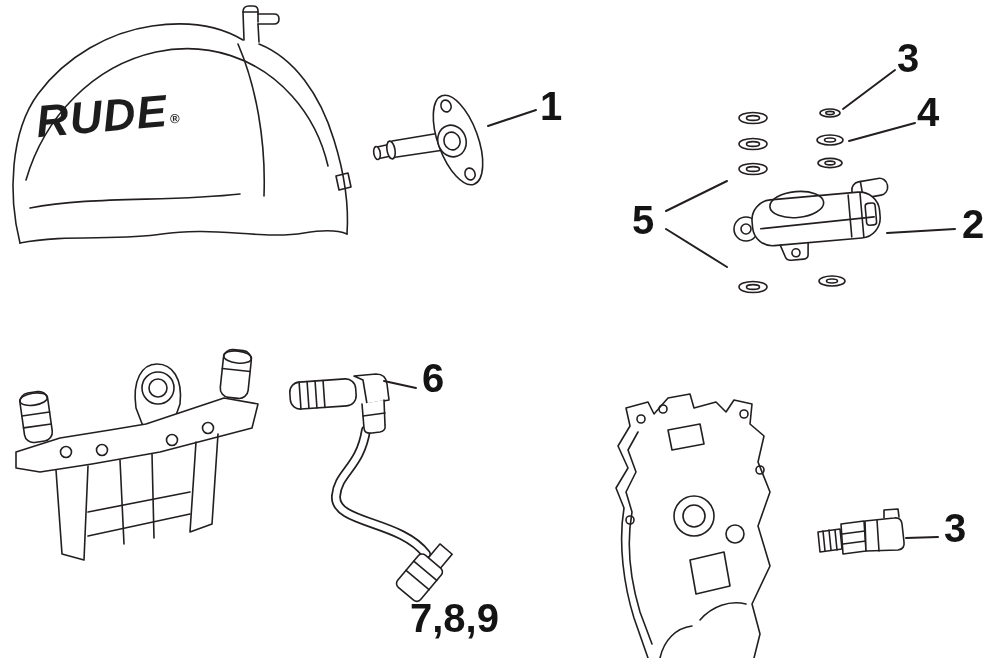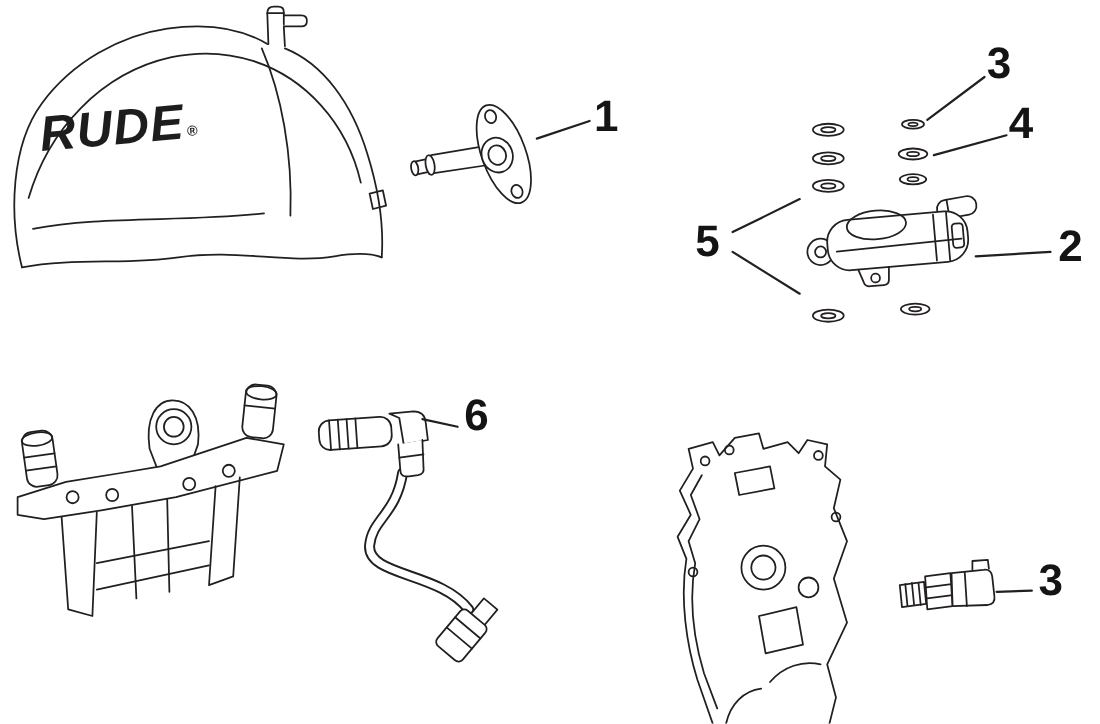--- a/index.html
+++ b/index.html
@@ -278,15 +278,16 @@
   <div class="brand">
     <span>RUDE</span><span class="reg">®</span>
   </div>
 
   <div class="callout" style="left:540px; top:86px;">1</div>
   <div class="callout" style="left:962px; top:204px;">2</div>
   <div class="callout" style="left:897px; top:38px;">3</div>
   <div class="callout" style="left:917px; top:92px;">4</div>
   <div class="callout" style="left:632px; top:200px;">5</div>
   <div class="callout" style="left:422px; top:358px;">6</div>
+  <div class="callout" style="left:410px; top:598px;">7,8,9</div>
   <div class="callout" style="left:944px; top:508px;">3</div>
 
 </div>
 
 </body></html>

